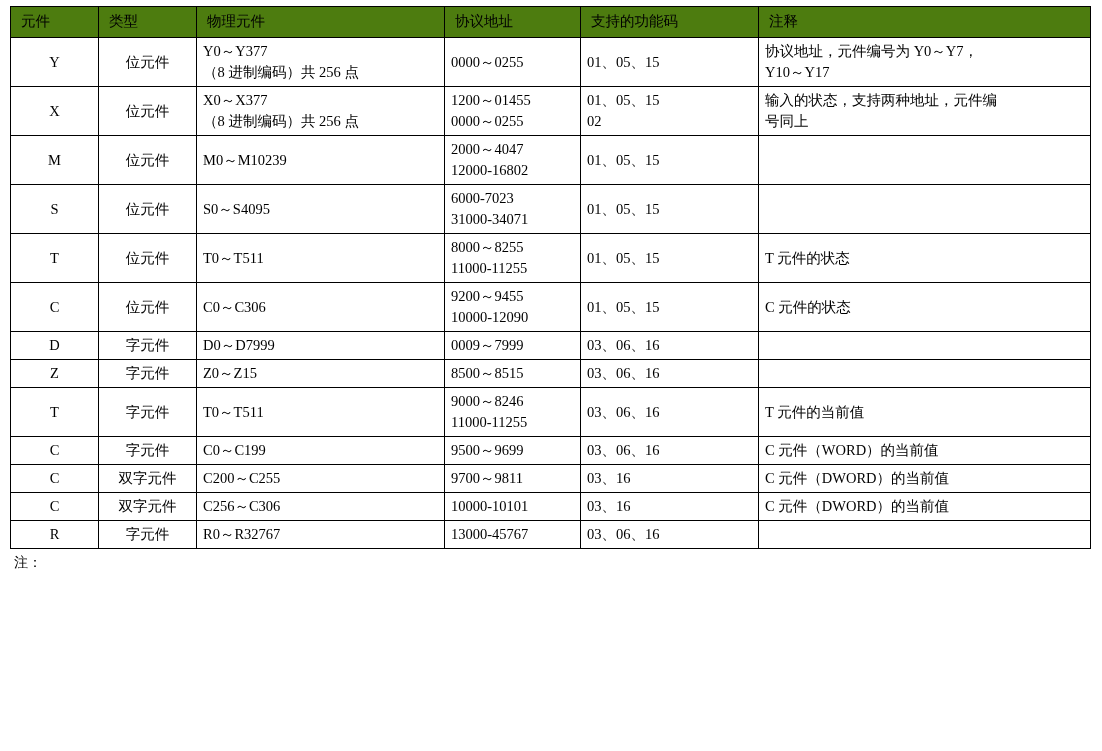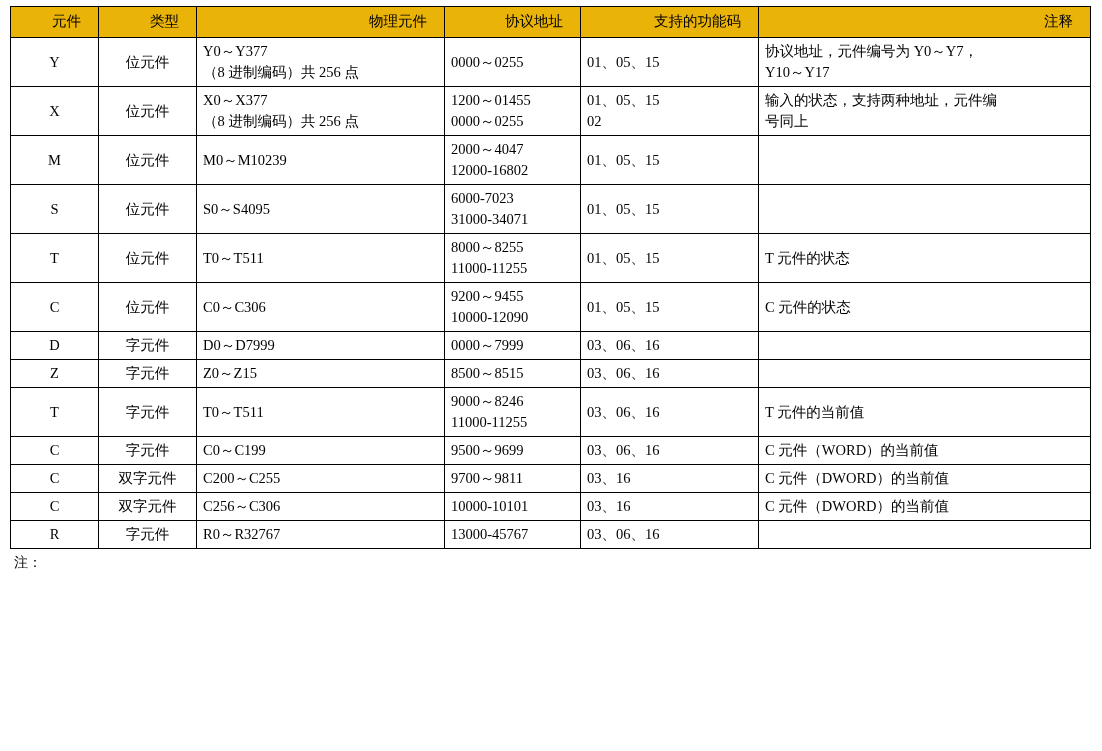--- a/index.html
+++ b/index.html
@@ -35,25 +35,25 @@
   table.spec col.c5 { width: 332px; }
 
   table.spec th, table.spec td {
     border: 1px solid #000;
     font-size: 14.5px;
     line-height: 1.45;
     padding: 3px 6px;
     vertical-align: middle;
   }
   table.spec thead th {
-    text-align: right;
+    text-align: left;
     font-weight: normal;
-    background: #eab308;
+    background: #4d7c0f;
     height: 26px;
-    padding: 2px 17px;
+    padding: 2px 10px;
   }
   td.ctr { text-align: center; }
   td.lft { text-align: left; padding-left: 8px; }
   .cellline { display: block; white-space: nowrap; }
 
   .note {
     margin-top: 4px;
     font-size: 14px;
     line-height: 1.4;
     padding-left: 4px;
@@ -195,21 +195,21 @@
         </td>
       </tr>
 
       <tr>
         <td class="ctr">D</td>
         <td class="ctr">字元件</td>
         <td class="lft">
           <span class="cellline">D0～D7999</span>
         </td>
         <td class="lft">
-          <span class="cellline">0000～7999</span>
+          <span class="cellline">0009～7999</span>
         </td>
         <td class="lft">
           <span class="cellline">03、06、16</span>
         </td>
         <td class="lft"></td>
       </tr>
 
 
       <tr>
         <td class="ctr">Z</td>

